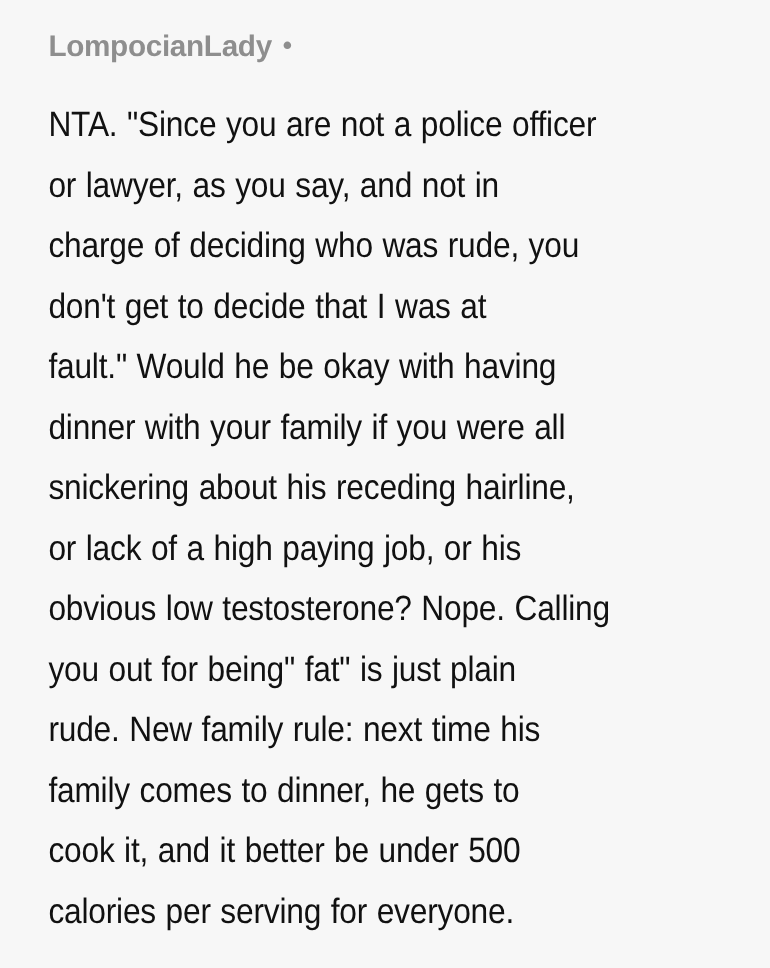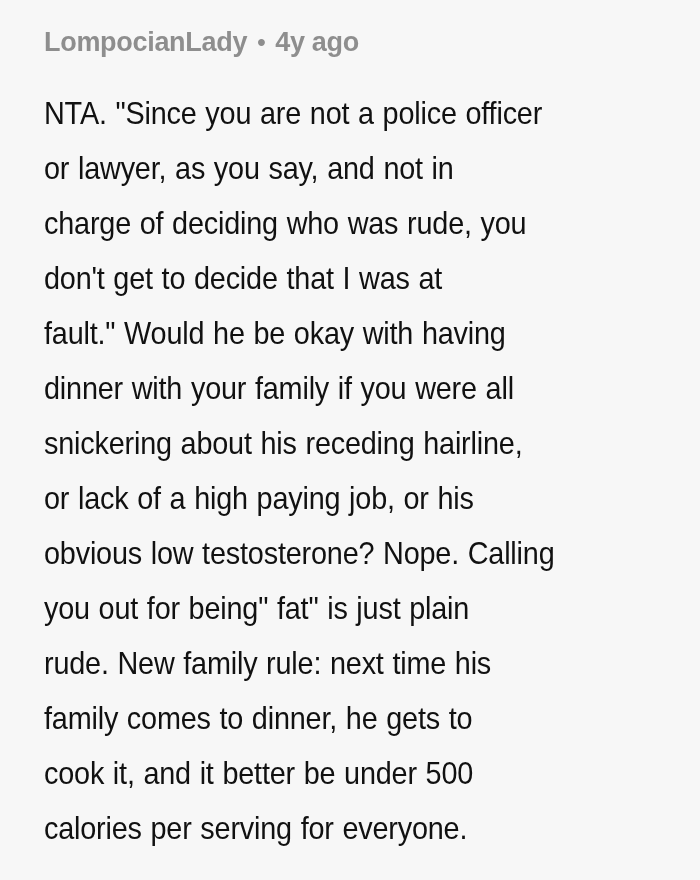--- a/index.html
+++ b/index.html
@@ -46,21 +46,20 @@
     transform-origin: left top;
   }
 </style>
 </head>
 <body>
 
 <div class="comment">
   <div class="comment-meta">
     <span class="username">LompocianLady</span>
     <span class="sep">•</span>
-    <span class="timestamp">4y ago</span>
   </div>
   <div class="comment-body">NTA. "Since you are not a police officer
 or lawyer, as you say, and not in
 charge of deciding who was rude, you
 don't get to decide that I was at
 fault." Would he be okay with having
 dinner with your family if you were all
 snickering about his receding hairline,
 or lack of a high paying job, or his
 obvious low testosterone? Nope. Calling

